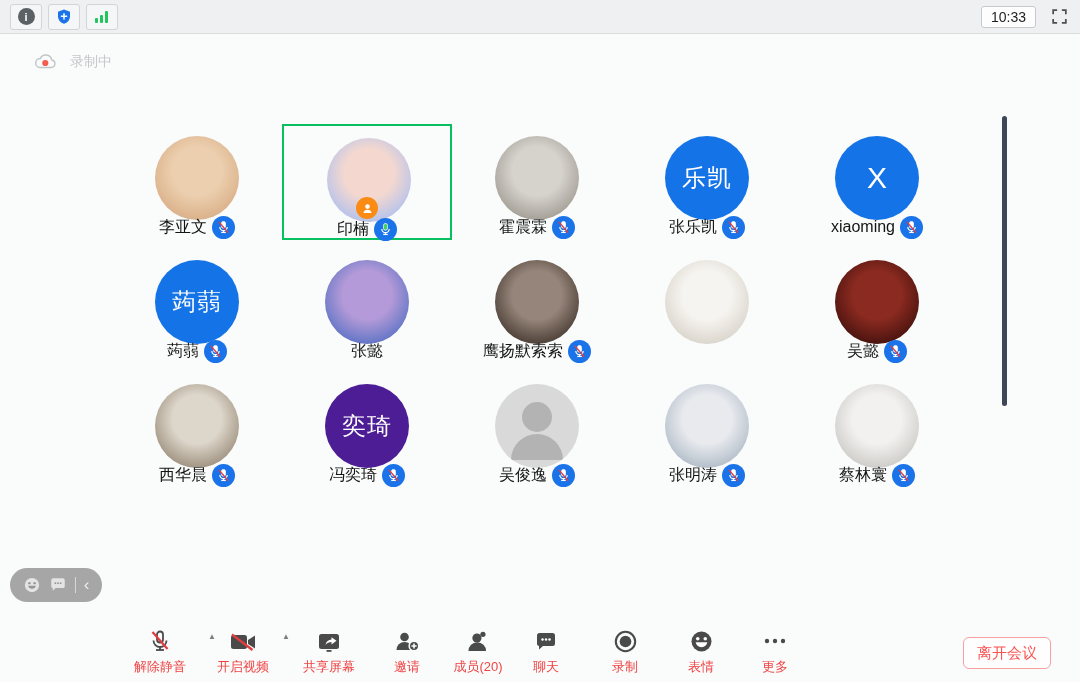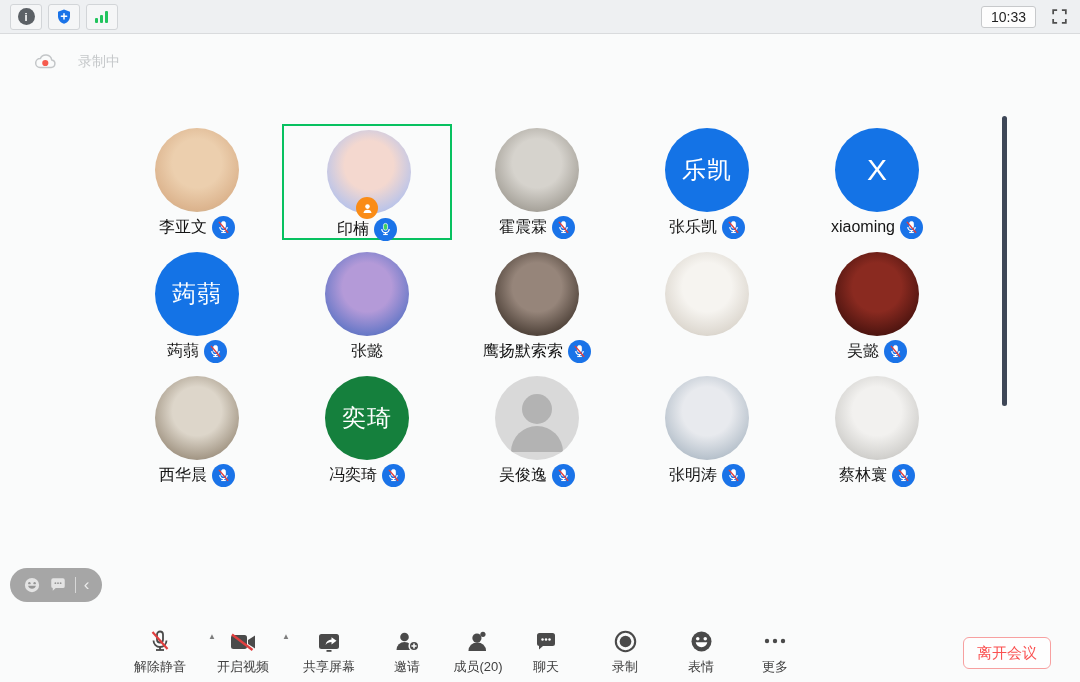--- a/index.html
+++ b/index.html
@@ -8,27 +8,27 @@
   
   .topbar{position:absolute;top:0;left:0;right:0;height:34px;background:#eef0f2;border-bottom:1px solid #d9dbdd;display:flex;align-items:center;justify-content:space-between;padding:0 10px;box-sizing:border-box;}
   .tb-left{display:flex;gap:6px;align-items:center;}
   .tb-box{width:30px;height:24px;border:1px solid #d2d5d8;background:#f5f6f7;border-radius:3px;display:flex;align-items:center;justify-content:center;cursor:pointer;}
   .info-dot{width:17px;height:17px;border-radius:50%;background:#5c6166;color:#fff;font-size:11px;font-weight:bold;display:flex;align-items:center;justify-content:center;}
   .tb-right{display:flex;align-items:center;gap:12px;}
   .time-box{border:1px solid #c7c9cb;background:#fdfdfd;border-radius:3px;padding:2px 9px;font-size:14px;color:#1f1f1f;}
   .fs-btn{width:22px;height:22px;display:flex;align-items:center;justify-content:center;cursor:pointer;}
 
   
-  .recording{position:absolute;left:34px;top:53px;display:flex;align-items:center;gap:20px;color:#c5c8ca;font-size:14px;}
+  .recording{position:absolute;left:34px;top:53px;display:flex;align-items:center;gap:12px;color:#c5c8ca;font-size:14px;}
   .banner{position:absolute;left:399px;top:39px;width:282px;height:38px;background:#d8e5f8;border-radius:4px;color:#1b3e93;font-size:15px;line-height:38px;padding-left:17px;box-sizing:border-box;}
 
   
   .cell{position:absolute;width:170px;height:116px;box-sizing:border-box;cursor:pointer;}
   .cell.active{border:2px solid #07c160;}
-  .avatar{position:absolute;left:43px;top:4px;width:84px;height:84px;border-radius:50%;overflow:hidden;}
+  .avatar{position:absolute;left:43px;top:12px;width:84px;height:84px;border-radius:50%;overflow:hidden;}
   .avatar-text{display:flex;align-items:center;justify-content:center;color:#fff;}
   .avatar-text span{font-size:24px;letter-spacing:1px;}
   .avatar-text span.single{font-size:30px;letter-spacing:0;}
   .name-row{position:absolute;left:0;top:90px;width:100%;height:26px;display:flex;align-items:center;justify-content:center;gap:5px;text-align:center;}
   .pname{font-size:16px;color:#141414;white-space:nowrap;}
   .mic-badge{width:23px;height:23px;border-radius:50%;background:#1a73e8;flex:0 0 auto;display:flex;align-items:center;justify-content:center;cursor:pointer;}
   .mic-badge svg{width:17px;height:17px;}
   .host-badge{position:absolute;left:50%;top:71px;transform:translateX(-50%);width:22px;height:22px;border-radius:50%;background:#fa8c16;display:flex;align-items:center;justify-content:center;z-index:2;}
   .host-badge svg{width:13px;height:13px;}
 
@@ -38,21 +38,21 @@
   .pill{position:absolute;left:10px;top:568px;width:92px;height:34px;border-radius:17px;background:rgba(150,150,150,.85);display:flex;align-items:center;justify-content:center;gap:8px;}
   .pill .divider{width:1px;height:16px;background:rgba(255,255,255,.55);}
   .pill .chev{color:#ececec;font-size:17px;line-height:1;margin-top:-2px;cursor:pointer;}
   .pill svg{display:block;cursor:pointer;}
 
   
   .toolbar{position:absolute;left:0;right:0;bottom:0;height:62px;background:#fafbfb;}
   .tbtn{position:absolute;transform:translateX(-50%);text-align:center;cursor:pointer;}
   .tbtn .ico{height:26px;display:flex;align-items:flex-end;justify-content:center;}
   .tbtn .ico svg{display:block;}
-  .tbtn .lbl{font-size:13px;color:#404040;margin-top:4px;white-space:nowrap;}
+  .tbtn .lbl{font-size:13px;color:#ef4444;margin-top:4px;white-space:nowrap;}
   .expander{position:absolute;transform:translateX(-50%);top:12px;font-size:8px;color:#7d7d7d;cursor:pointer;}
   .leave{position:absolute;left:963px;top:637px;width:88px;height:32px;border:1px solid #f7a0a0;border-radius:6px;background:#fefefe;color:#fa5151;font-size:15px;font-family:inherit;cursor:pointer;}
 </style>
 </head>
 <body>
 
 <div class="app">
 
   <div class="topbar">
     <div class="tb-left">
@@ -242,21 +242,21 @@
               <rect x="9.1" y="3.4" width="5.8" height="9.6" rx="2.9" fill="#fff" stroke="#fff" stroke-width="1"></rect>
               <path d="M6.8 11.2a5.2 5.2 0 0 0 10.4 0" fill="none" stroke="#fff" stroke-width="1.7"></path>
               <line x1="12" y1="16.4" x2="12" y2="18.7" stroke="#fff" stroke-width="1.7"></line>
               <line x1="8.8" y1="19" x2="15.2" y2="19" stroke="#fff" stroke-width="1.7"></line>
               <line x1="5.5" y1="4" x2="18.5" y2="19.5" stroke="#e03e3e" stroke-width="2"></line>
             </svg>
           </div>
         </div>
       </div>
       <div class="cell" style="left: 282px; top: 372px;">
-        <div class="avatar avatar-text" style="background: #15803d;">
+        <div class="avatar avatar-text" style="background: #4c1d95;">
           <span>奕琦</span>
         </div>
         <div class="name-row">
           <span class="pname">冯奕琦</span>
           <div class="mic-badge" style="background: rgb(26, 115, 232);">
             <svg viewBox="0 0 24 24">
               <rect x="9.1" y="3.4" width="5.8" height="9.6" rx="2.9" fill="#fff" stroke="#fff" stroke-width="1"></rect>
               <path d="M6.8 11.2a5.2 5.2 0 0 0 10.4 0" fill="none" stroke="#fff" stroke-width="1.7"></path>
               <line x1="12" y1="16.4" x2="12" y2="18.7" stroke="#fff" stroke-width="1.7"></line>
               <line x1="8.8" y1="19" x2="15.2" y2="19" stroke="#fff" stroke-width="1.7"></line>

